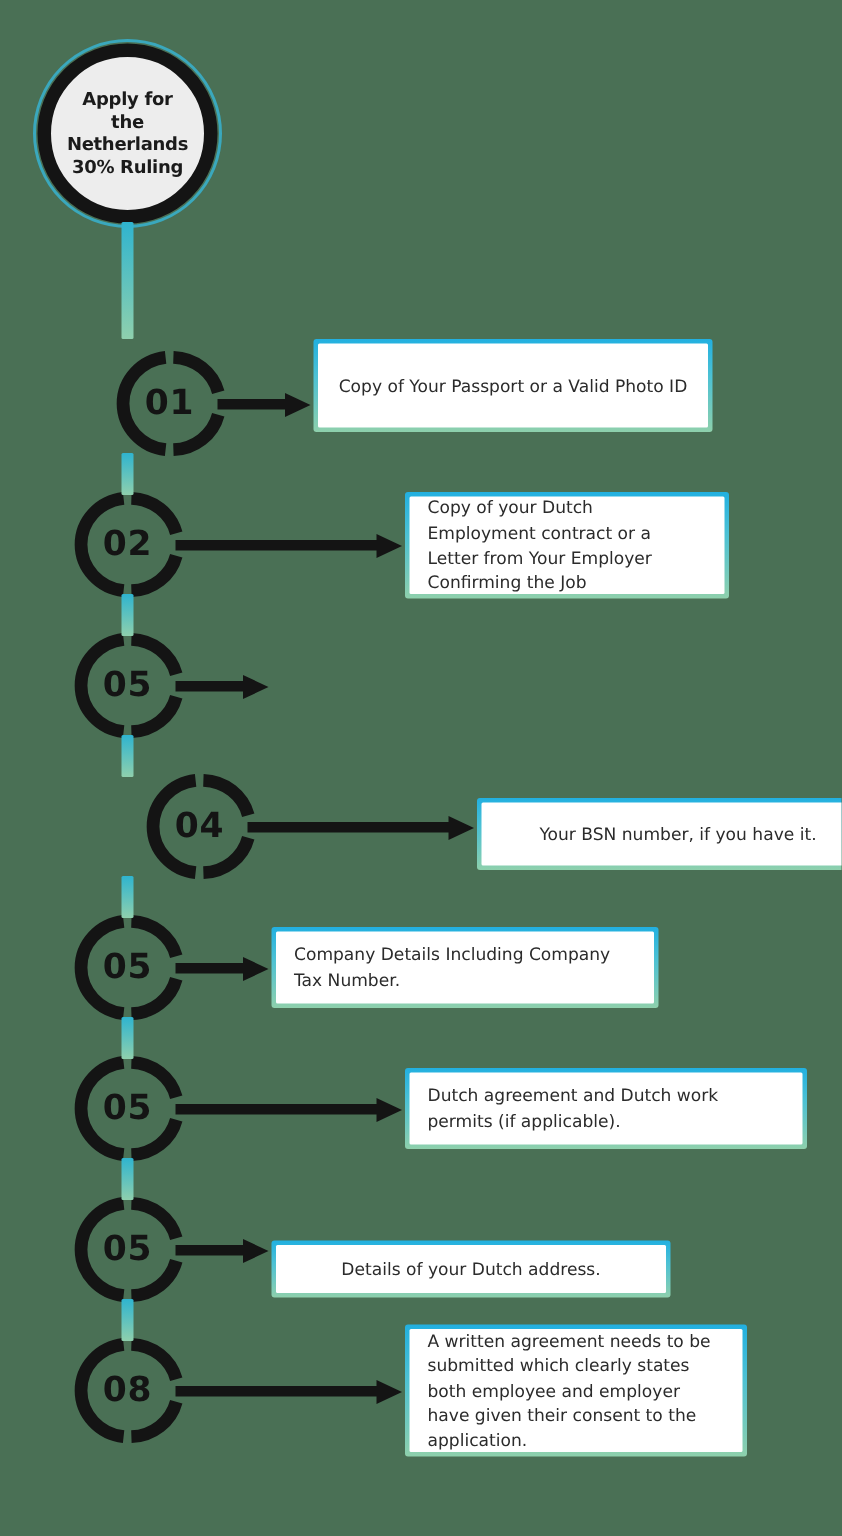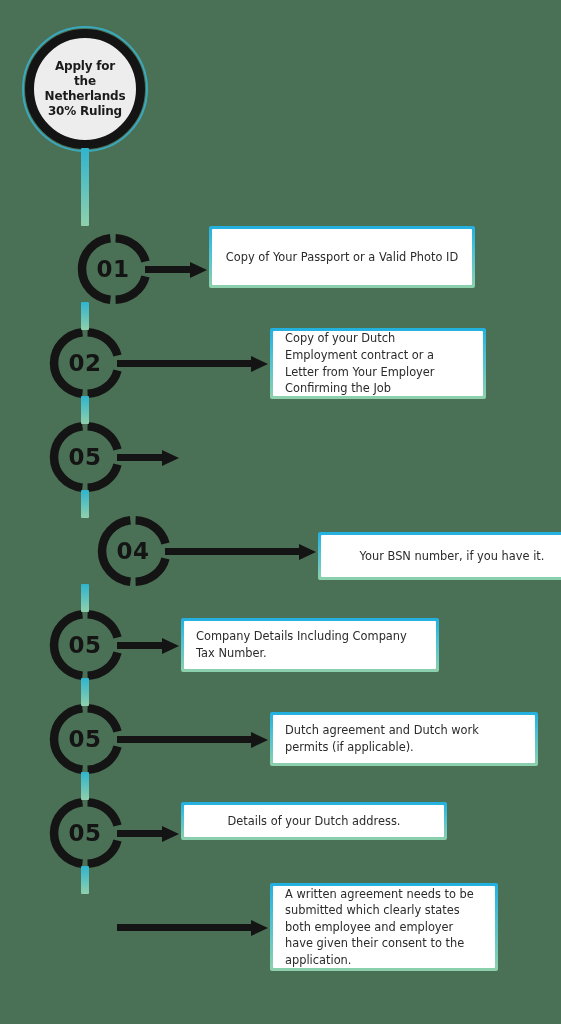--- a/index.html
+++ b/index.html
@@ -289,27 +289,35 @@
             <path d="M 39.6 5.2 A 32 31 0 0 1 69.5 28.5" fill="none" stroke="#141414" stroke-width="8.5" stroke-linecap="butt"></path>
             <path d="M 69.5 43.5 A 32 31 0 0 1 39.6 66.8" fill="none" stroke="#141414" stroke-width="8.5" stroke-linecap="butt"></path>
             <path d="M 34.4 66.8 A 32 31 0 0 1 34.4 5.2" fill="none" stroke="#141414" stroke-width="8.5" stroke-linecap="butt"></path>
           </svg>
           <div class="ring-num">05</div>
         </div>
         <div class="arrow" style="left: 117px; width: 62px;">
           <div class="shaft" style="width:46px"></div>
           <div class="head" style="left:45px"></div>
         </div>
-        <div class="card align-center" style="left: 181px; width: 266px; height: 38px; top: 16px;">
+        <div class="card align-center" style="left: 181px; width: 266px; height: 38px; top: 41px;">
           <div class="card-inner">
             <div class="card-text">Details of your Dutch address.</div>
           </div>
         </div>
       </div>
       <div class="step" style="top: 880px;">
+        <div class="ring">
+          <svg width="74" height="72" viewBox="0 0 74 72">
+            <path d="M 39.6 5.2 A 32 31 0 0 1 69.5 28.5" fill="none" stroke="#141414" stroke-width="8.5" stroke-linecap="butt"></path>
+            <path d="M 69.5 43.5 A 32 31 0 0 1 39.6 66.8" fill="none" stroke="#141414" stroke-width="8.5" stroke-linecap="butt"></path>
+            <path d="M 34.4 66.8 A 32 31 0 0 1 34.4 5.2" fill="none" stroke="#141414" stroke-width="8.5" stroke-linecap="butt"></path>
+          </svg>
+          <div class="ring-num">08</div>
+        </div>
         <div class="arrow" style="left: 117px; width: 151px;">
           <div class="shaft" style="width:135px"></div>
           <div class="head" style="left:134px"></div>
         </div>
         <div class="card align-left" style="left: 270px; width: 228px; height: 88px; top: 3px;">
           <div class="card-inner">
             <div class="card-text">A written agreement needs to be submitted which clearly states both employee and employer have given their consent to the application.</div>
           </div>
         </div>
       </div>

